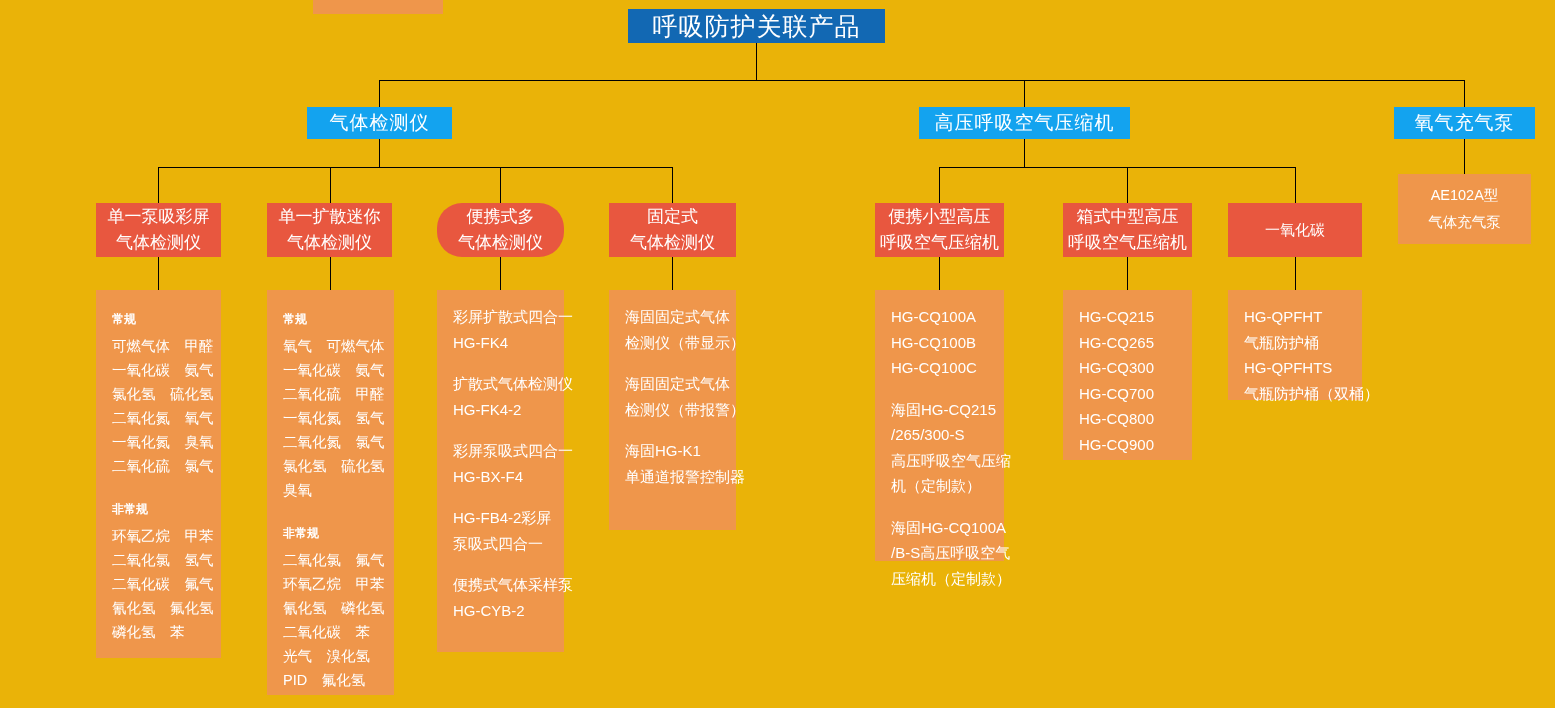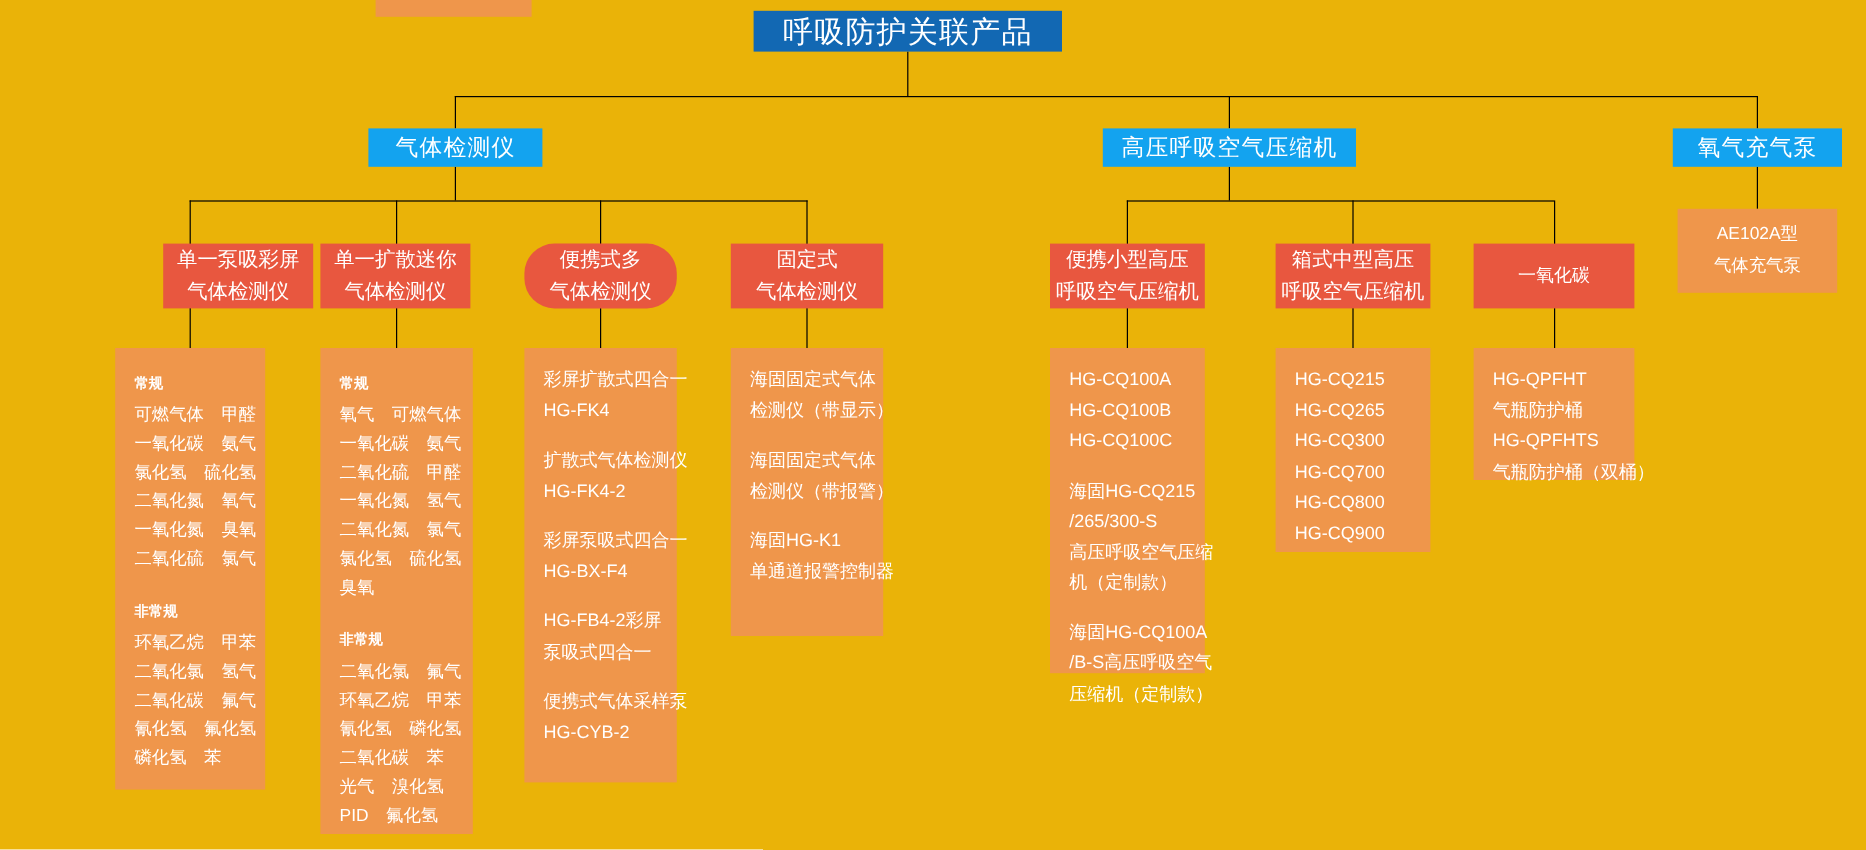--- a/index.html
+++ b/index.html
@@ -66,21 +66,21 @@
   <div class="node lvl2" style="left:307px;top:107px;width:145px;height:32px;">
     <span class="ln">气体检测仪</span>
   </div>
   <div class="node lvl2" style="left:1394px;top:107px;width:141px;height:32px;">
     <span class="ln">氧气充气泵</span>
   </div>
   <div class="node lvl2" style="left:919px;top:107px;width:211px;height:32px;">
     <span class="ln">高压呼吸空气压缩机</span>
   </div>
 
-  <div class="node lvl3" style="left:96px;top:203px;width:125px;height:54px;margin-left:40px;">
+  <div class="node lvl3" style="left:96px;top:203px;width:125px;height:54px;">
     <span class="ln">单一泵吸彩屏</span>
     <span class="ln">气体检测仪</span>
   </div>
   <div class="node lvl3" style="left:267px;top:203px;width:125px;height:54px;">
     <span class="ln">单一扩散迷你</span>
     <span class="ln">气体检测仪</span>
   </div>
   <div class="node lvl3" style="left:437px;top:203px;width:127px;height:54px;border-radius:25px;">
     <span class="ln">便携式多</span>
     <span class="ln">气体检测仪</span>

